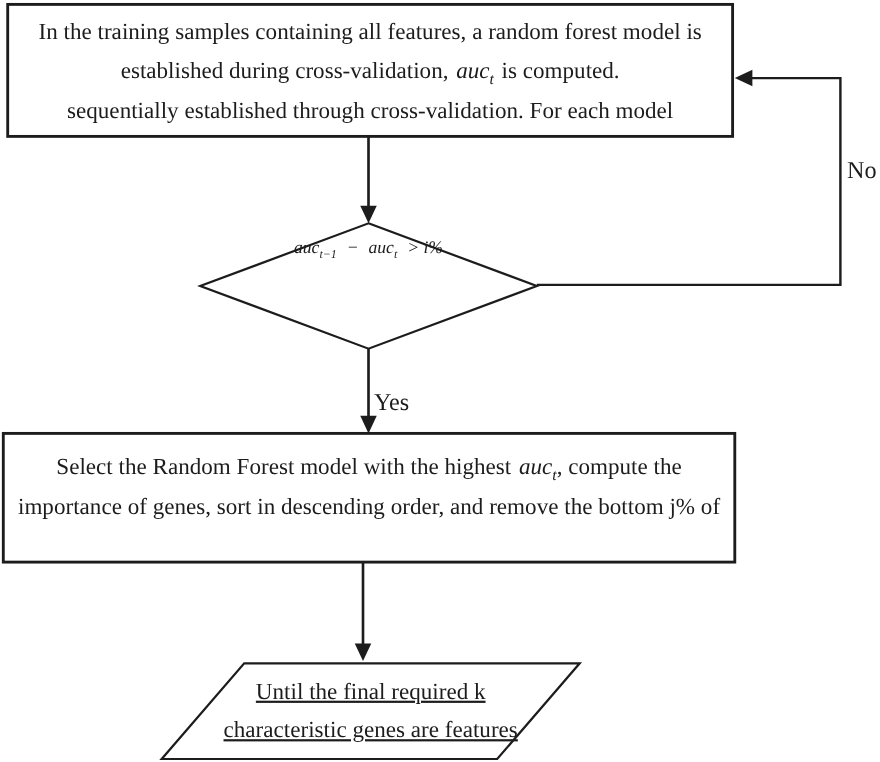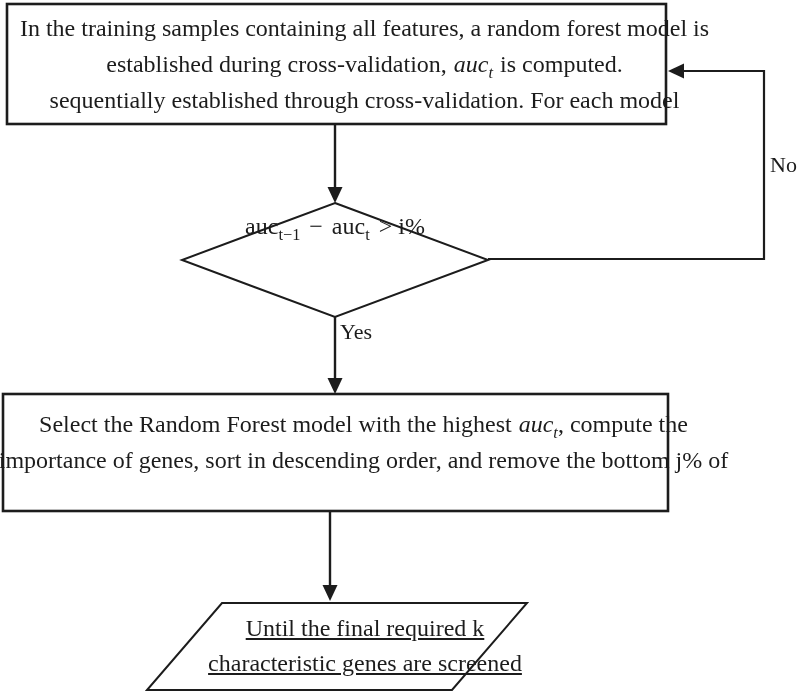--- a/index.html
+++ b/index.html
@@ -21,24 +21,23 @@
     left: 0;
     top: 0;
   }
   .txt {
     position: absolute;
     display: flex;
     flex-direction: column;
     justify-content: center;
     align-items: center;
     text-align: center;
-    font-size: 24px;
+    font-size: 21px;
     line-height: 36px;
     white-space: nowrap;
-    padding-left: 28px;
   }
   .txt .line {
     display: block;
   }
   .math {
     font-style: italic;
     margin: 0 7px;
   }
   .math.tight-right {
     margin-right: 0;
@@ -51,36 +50,37 @@
     position: absolute;
     left: 182px;
     top: 207px;
     width: 306px;
     text-align: center;
     font-size: 20px;
     line-height: 38px;
     white-space: nowrap;
   }
   .decision-text .expr {
-    font-size: 24px;
+    font-style: italic;
+    font-size: 16px;
   }
   .decision-text .op {
     margin: 0 9px;
   }
   .decision-text .tail {
     margin-left: 9px;
   }
   .edge-label {
     position: absolute;
     font-size: 22px;
     line-height: 26px;
     white-space: nowrap;
   }
-  .yes-label { left: 340px; top: 319px; font-family: Liberation Serif, serif; }
-  .no-label  { left: 770px; top: 152px; text-align: right; }
+  .yes-label { left: 340px; top: 353px; font-family: Liberation Serif, serif; }
+  .no-label  { left: 770px; top: 142px; text-align: right; }
 
   .box1-text { left: 7px;   top: 4px;   width: 659px; height: 120px; }
   .box2-text { left: 3px;   top: 397px; width: 665px; height: 90px; }
   .term-text { left: 147px; top: 604px; width: 380px; height: 84px; line-height: 35px; text-decoration: underline; }
 </style>
 </head>
 <body>
 
 <div class="canvas">
 
@@ -126,16 +126,16 @@
 
   <div class="txt box2-text">
     <span class="line">
       <span>Select the Random Forest model with the highest</span><span class="math tight-right"><span>auc</span><sub>t</sub></span><span>, compute the</span>
     </span>
     <span class="line">importance of genes, sort in descending order, and remove the bottom j% of</span>
   </div>
 
   <div class="txt term-text">
     <span class="line">Until the final required k</span>
-    <span class="line">characteristic genes are screened</span>
+    <span class="line">characteristic genes are features</span>
   </div>
 
 </div>
 
 </body></html>

